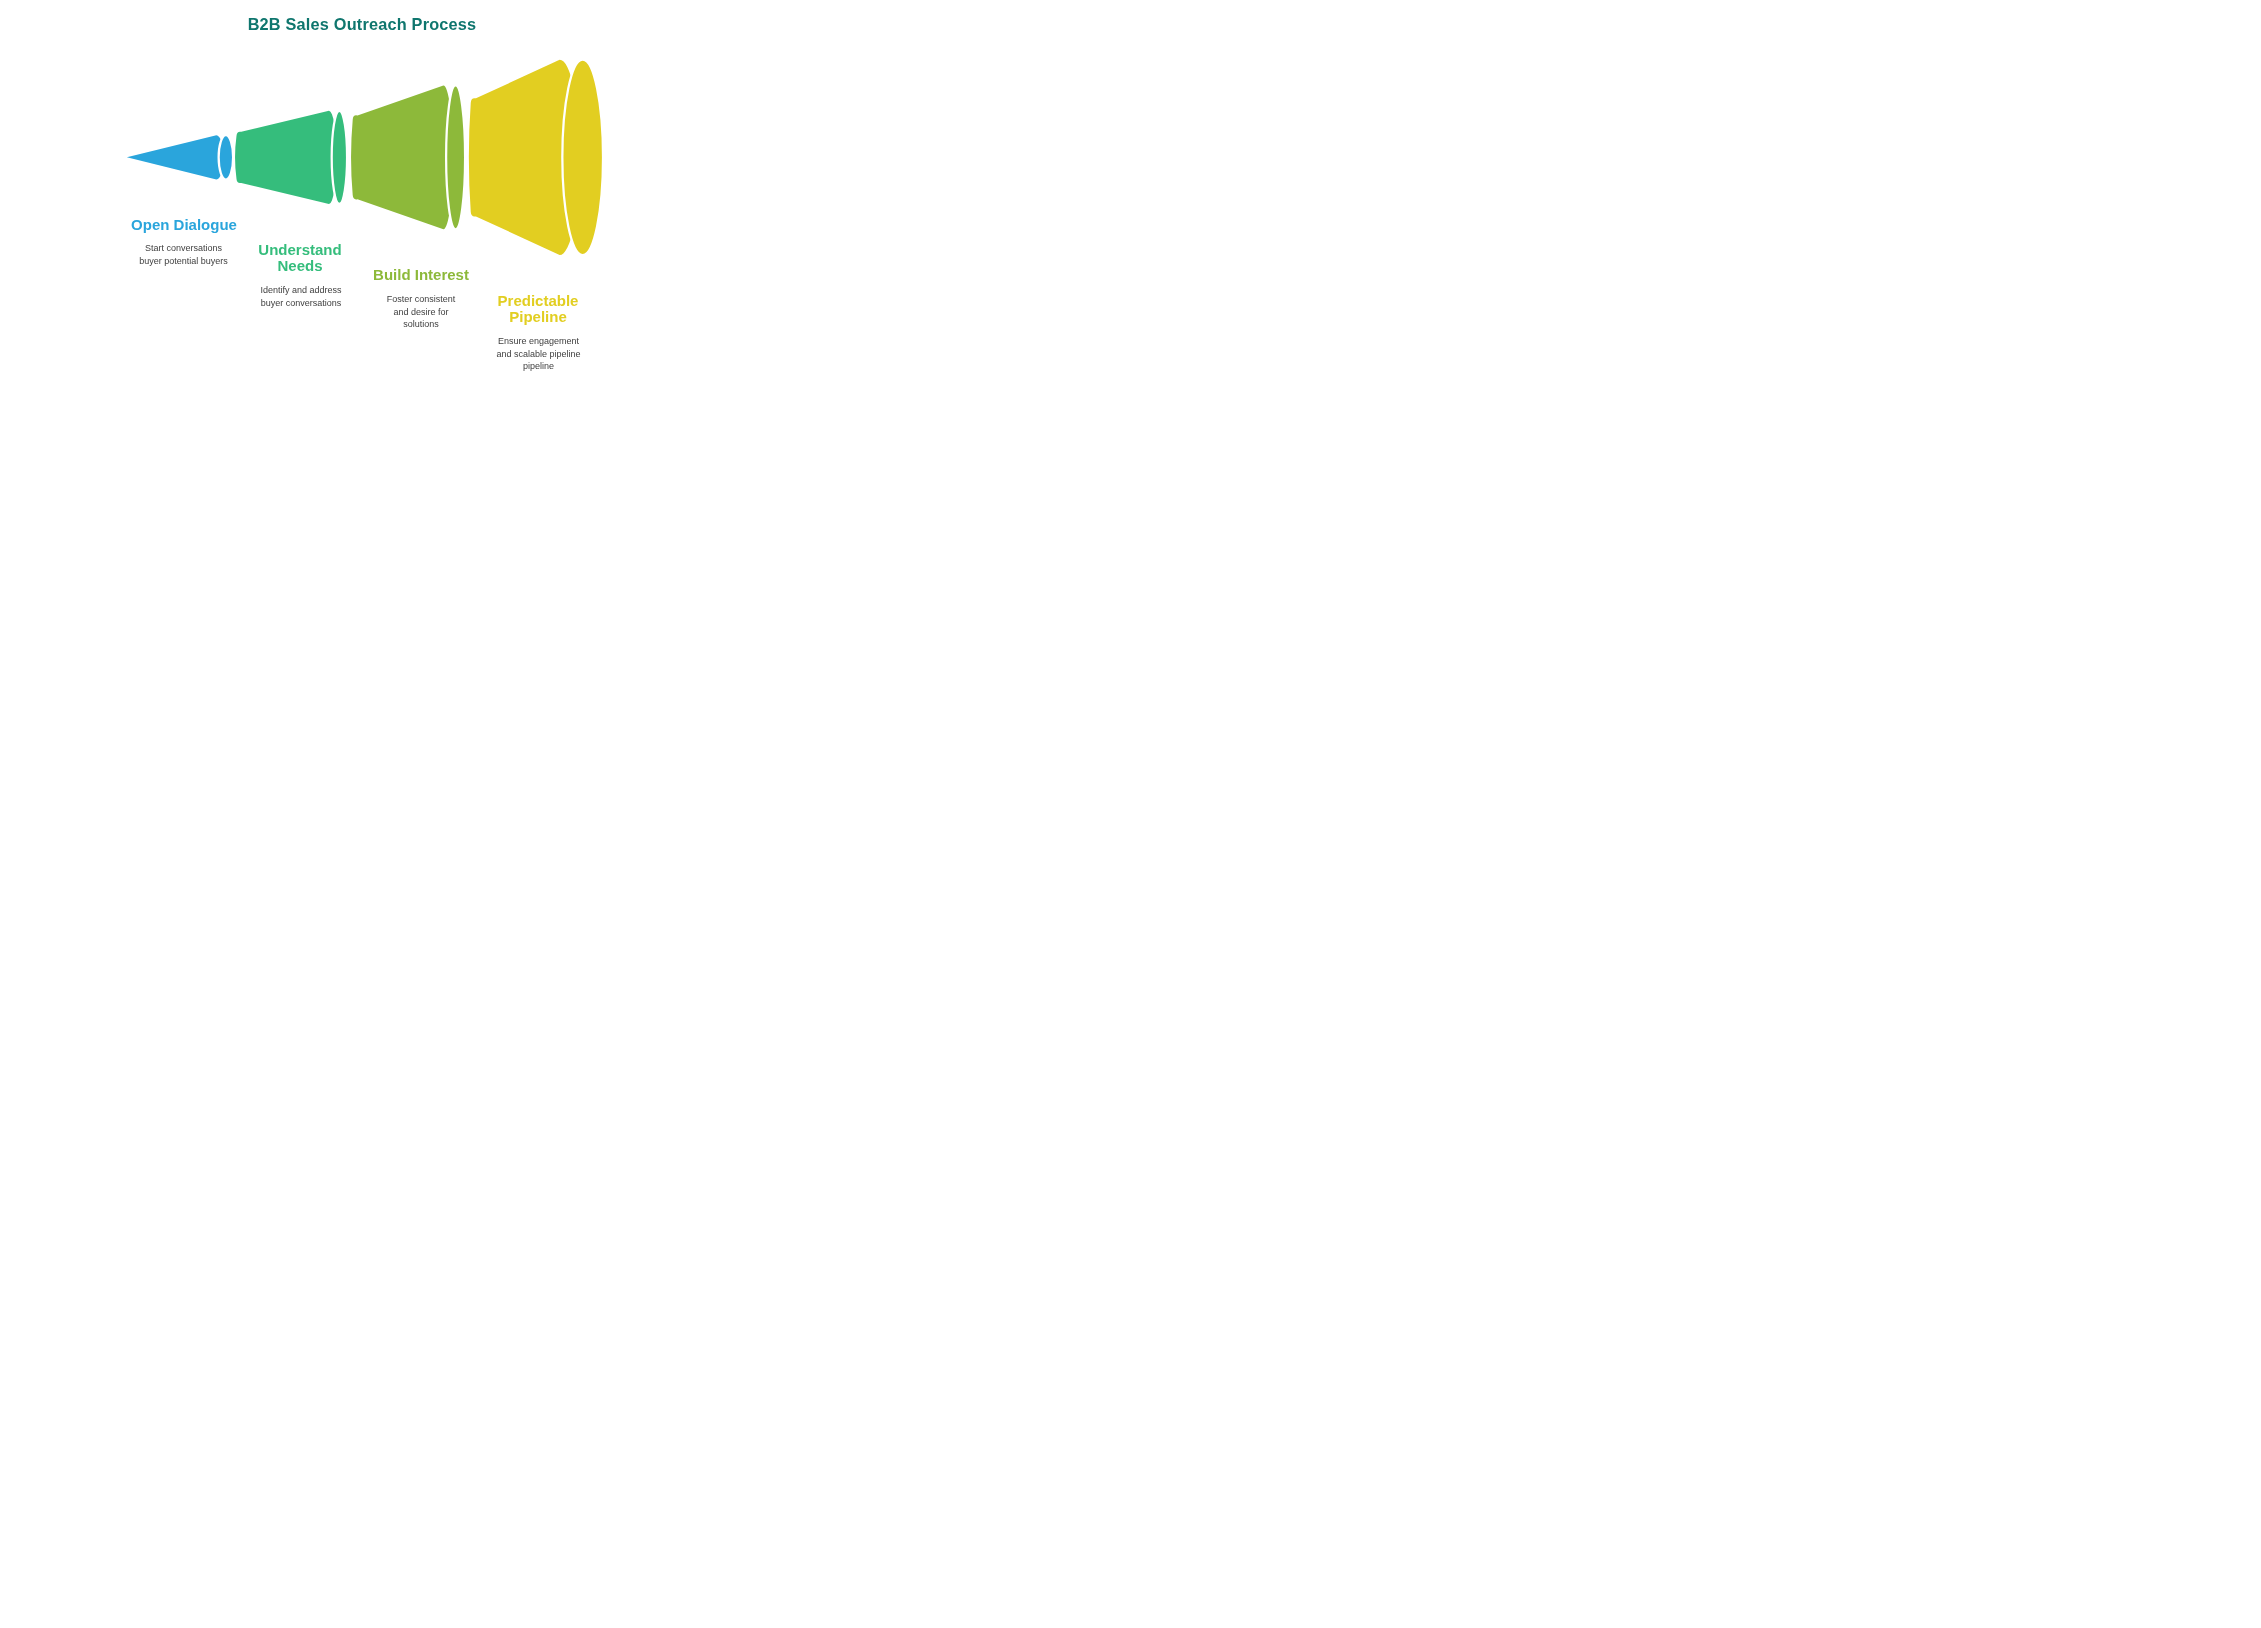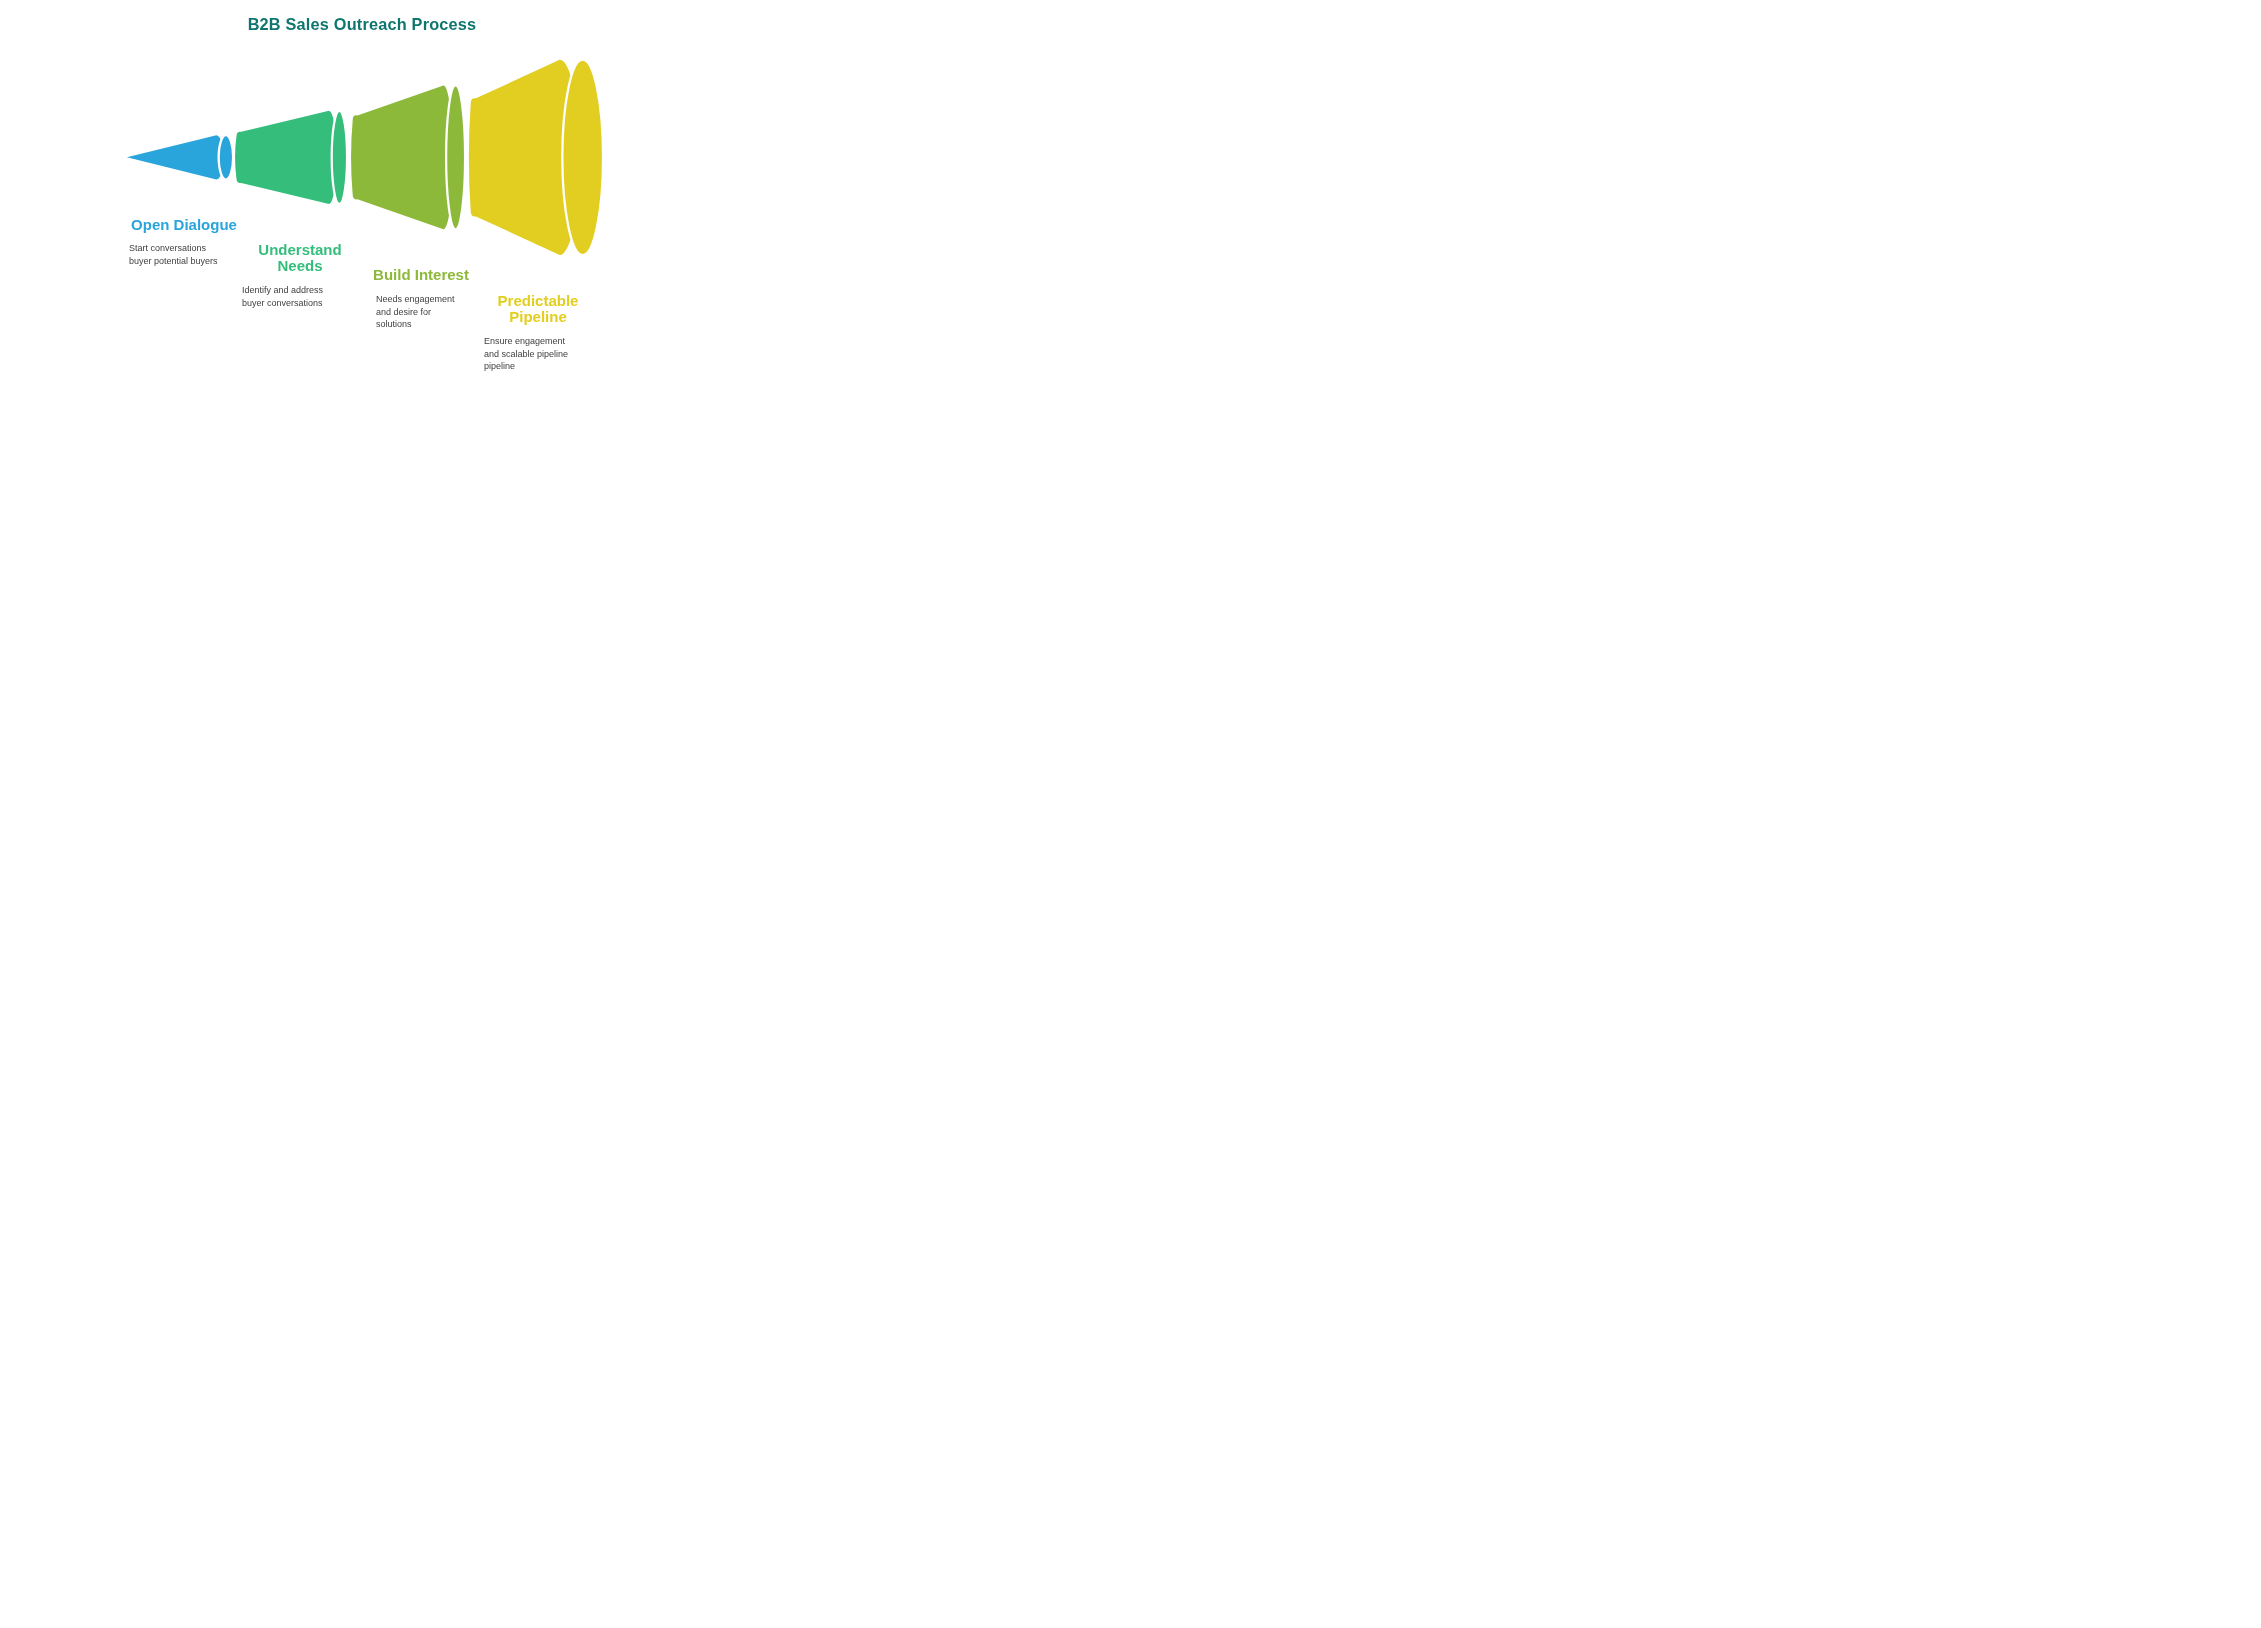--- a/index.html
+++ b/index.html
@@ -35,21 +35,21 @@
   }
   .stage-label {
     position: absolute;
     text-align: center;
     font-size: 15px;
     font-weight: bold;
     line-height: 16.3px;
   }
   .stage-desc {
     position: absolute;
-    text-align: left;
+    text-align: center;
     font-size: 9px;
     color: #414141;
     line-height: 12.7px;
   }
   
   #label-1 { left: 116px; top: 217px; width: 136px; }
   #desc-1  { left: 129px; top: 242px; width: 109px; }
   #label-2 { left: 232px; top: 242px; width: 136px; }
   #desc-2  { left: 242px; top: 284px; width: 118px; }
   #label-3 { left: 353px; top: 267px; width: 136px; }
@@ -104,21 +104,21 @@
   </div>
   <div id="desc-2" class="stage-desc">
     <div>Identify and address</div>
     <div>buyer conversations</div>
   </div>
 
   <div id="label-3" class="stage-label" style="color: rgb(141, 185, 58);">
     <div>Build Interest</div>
   </div>
   <div id="desc-3" class="stage-desc">
-    <div>Needs engagement</div>
+    <div>Foster consistent</div>
     <div>and desire for</div>
     <div>solutions</div>
   </div>
 
   <div id="label-4" class="stage-label" style="color: rgb(226, 206, 33);">
     <div>Predictable</div>
     <div>Pipeline</div>
   </div>
   <div id="desc-4" class="stage-desc">
     <div>Ensure engagement</div>

